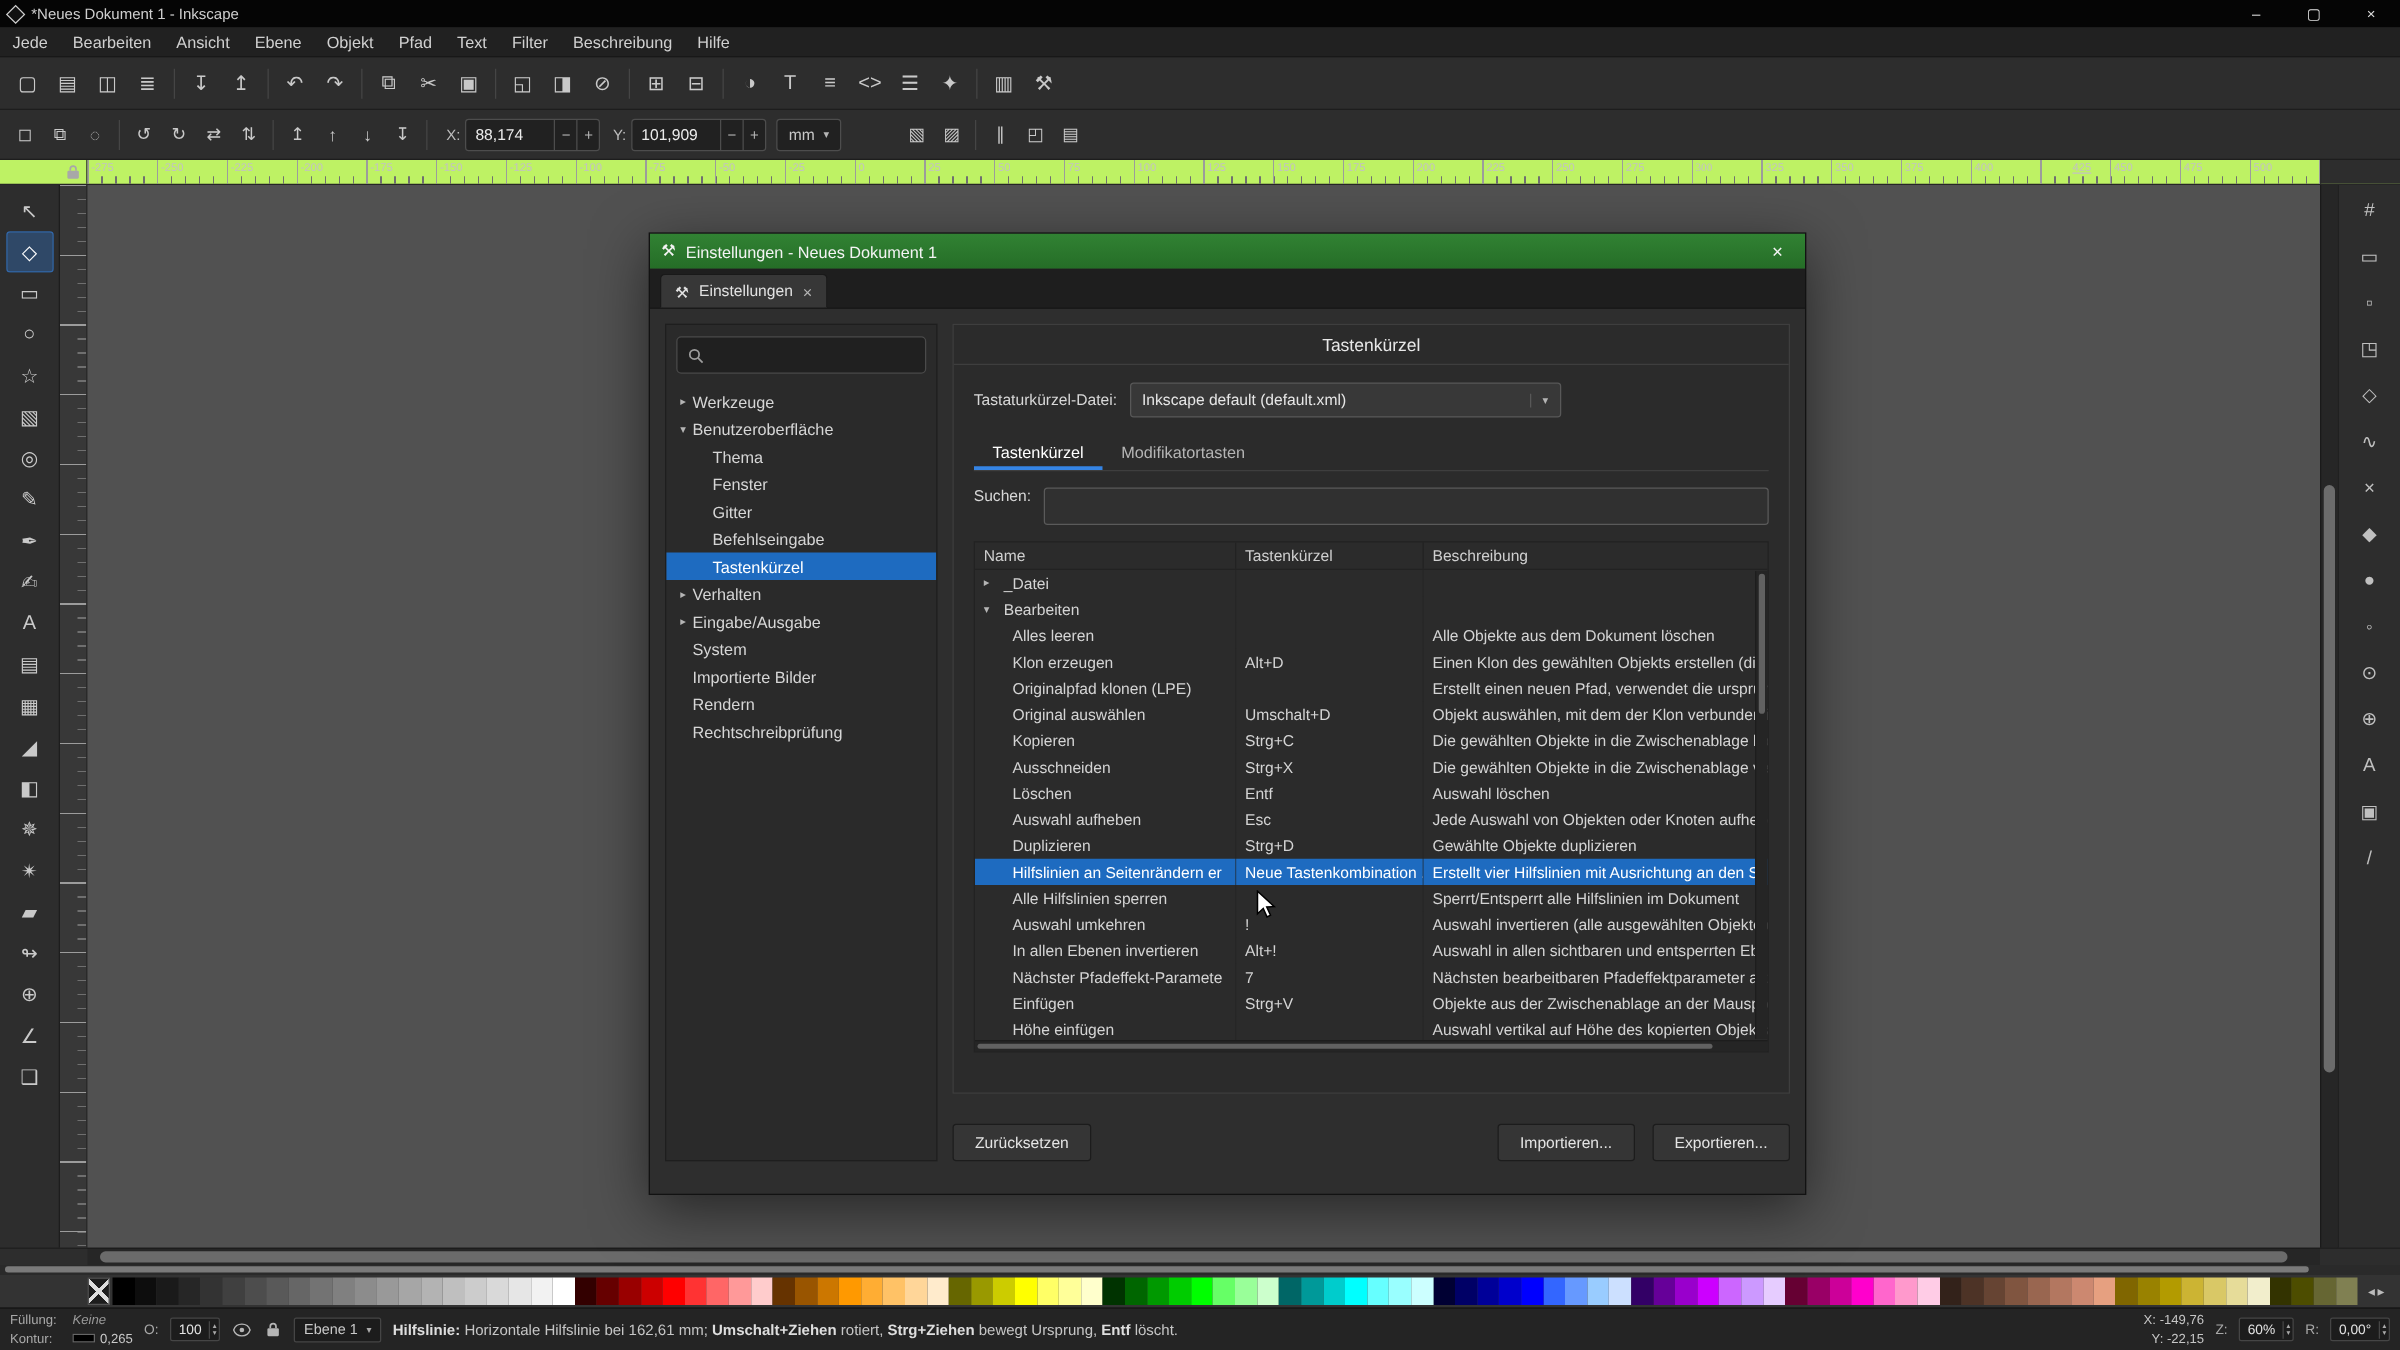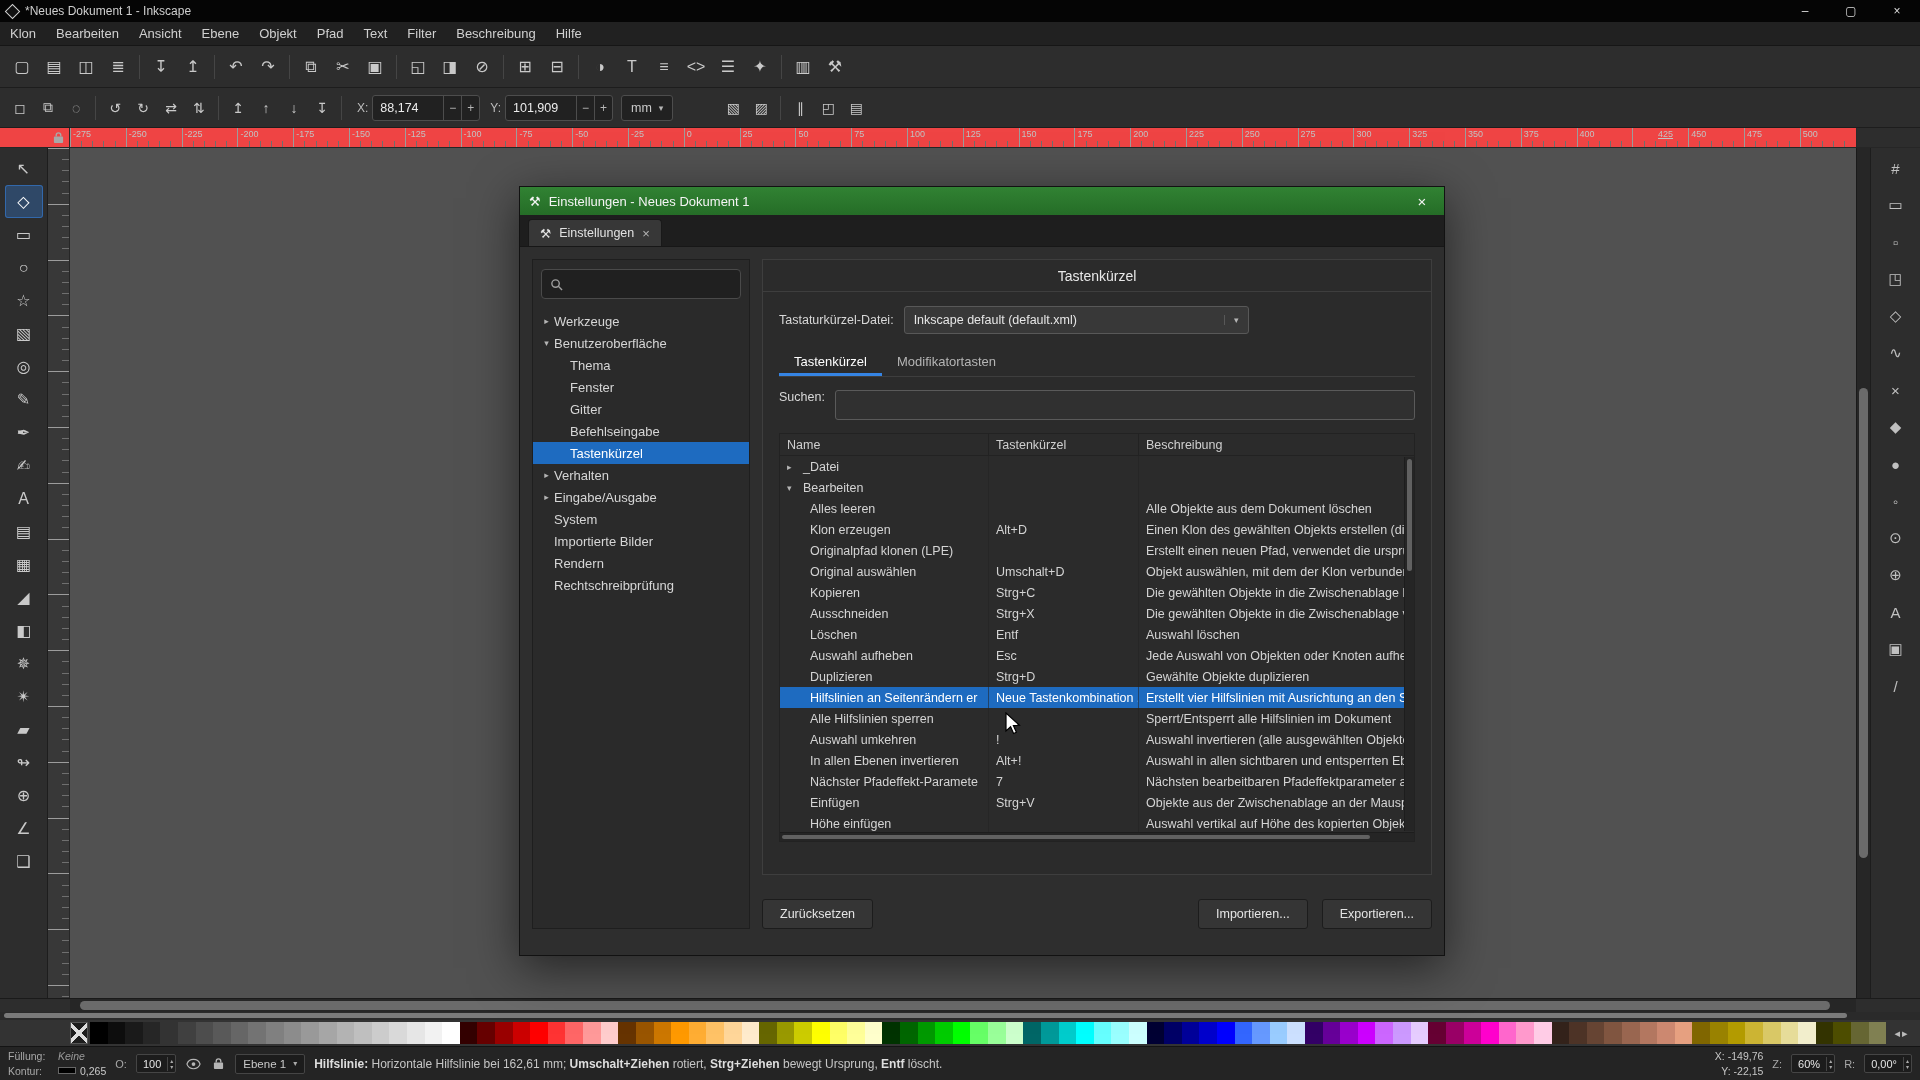--- a/index.html
+++ b/index.html
@@ -26,21 +26,21 @@
   .vsep{width:1px;height:24px;background:#454545;margin:0 5px;flex:none}
   .fld-lbl{margin:0 4px 0 10px;color:#bdbdbd}
   .spin{display:flex;align-items:center;background:#212121;border:1px solid #4d4d4d;border-radius:3px;height:26px}
   .spin .val{width:70px;padding:0 7px;font-size:12.5px;color:#ececec}
   .spin .sbtn{width:18px;height:100%;display:flex;align-items:center;justify-content:center;border-left:1px solid #4d4d4d;color:#b5b5b5;font-size:12px}
   .unitbox{display:flex;align-items:center;background:#212121;border:1px solid #4d4d4d;border-radius:3px;height:26px;padding:0 9px;margin-left:8px;gap:7px;font-size:12.5px}
   .unitbox .arrow{font-size:9px;color:#b5b5b5}
   .right-icons{margin-left:46px}
 
   
-  .rulerrow{height:20px;display:flex;background:#ef4444;border-bottom:1px solid #262626}
+  .rulerrow{height:20px;display:flex;background:#bef264;border-bottom:1px solid #262626}
   .ruler-corner{width:70px;flex:none;display:flex;align-items:center;justify-content:flex-end;padding-right:5px;border-right:1px solid #2a2a2a}
   .hruler{flex:1;position:relative;
     background-image:
       repeating-linear-gradient(to right,#9c9c9c 0,#9c9c9c 1px,transparent 1px,transparent 55.8px),
       repeating-linear-gradient(to right,#6f6f6f 0,#6f6f6f 1px,transparent 1px,transparent 11.16px);
     background-size:100% 100%,100% 6px;background-position:0 0,0 100%;background-repeat:no-repeat}
   .hruler .rlabel{position:absolute;top:1px;font-size:9px;color:#c2c2c2}
   .ruler-right{width:64px;flex:none;border-left:1px solid #2a2a2a;background:#2d2d2d}
 
   .middle{display:flex;height:850px}
@@ -156,21 +156,21 @@
   <span class="tb-logo"></span>
   <span>*Neues Dokument 1 - Inkscape</span>
   <div class="win-btns">
     <div class="win-btn">–</div>
     <div class="win-btn">▢</div>
     <div class="win-btn">×</div>
   </div>
 </div>
 
 <div class="menubar">
-    <div class="menu-item">Klon</div>
+    <div class="menu-item">Jede</div>
     <div class="menu-item">Bearbeiten</div>
     <div class="menu-item">Ansicht</div>
     <div class="menu-item">Ebene</div>
     <div class="menu-item">Objekt</div>
     <div class="menu-item">Pfad</div>
     <div class="menu-item">Text</div>
     <div class="menu-item">Filter</div>
     <div class="menu-item">Beschreibung</div>
     <div class="menu-item">Hilfe</div>
   </div>
@@ -358,21 +358,21 @@
       <span class="rlabel" style="left: 728.4px;">50</span>
       <span class="rlabel" style="left: 784.2px;">75</span>
       <span class="rlabel" style="left: 840px;">100</span>
       <span class="rlabel" style="left: 895.8px;">125</span>
       <span class="rlabel" style="left: 951.6px;">150</span>
       <span class="rlabel" style="left: 1007.4px;">175</span>
       <span class="rlabel" style="left: 1063.2px;">200</span>
       <span class="rlabel" style="left: 1119px;">225</span>
       <span class="rlabel" style="left: 1174.8px;">250</span>
       <span class="rlabel" style="left: 1230.6px;">275</span>
-      <span class="rlabel" style="left: 1286.4px;">300</span>
+      <span class="rlabel" style="left: 1286.4px; font-family: Liberation Serif, serif;">300</span>
       <span class="rlabel" style="left: 1342.2px;">325</span>
       <span class="rlabel" style="left: 1398px;">350</span>
       <span class="rlabel" style="left: 1453.8px;">375</span>
       <span class="rlabel" style="left: 1509.6px;">400</span>
       <span class="rlabel" style="left: 1588px; text-decoration: underline;">425</span>
       <span class="rlabel" style="left: 1621.2px;">450</span>
       <span class="rlabel" style="left: 1677px;">475</span>
       <span class="rlabel" style="left: 1732.8px;">500</span>
     </div>
   <div class="ruler-right"></div>

